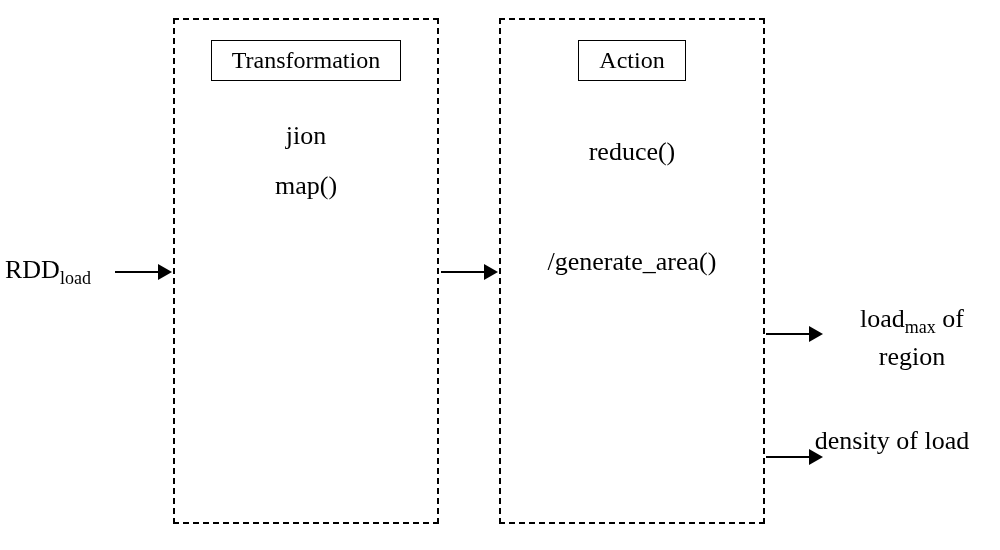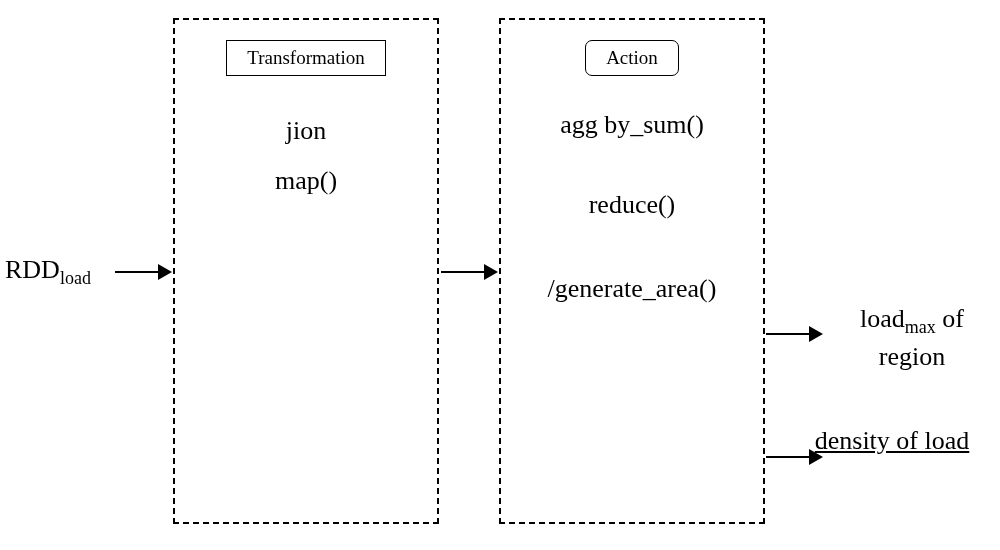--- a/index.html
+++ b/index.html
@@ -58,21 +58,21 @@
       position: absolute;
       border: 2px dashed #000;
       padding: 10px;
       display: flex;
       flex-direction: column;
       align-items: center;
     }
     .box-title {
       border: 1.5px solid #000;
       padding: 6px 20px;
-      font-size: 19px;
+      font-size: 24px;
       margin-top: 10px;
       margin-bottom: 30px;
     }
     .box-item {
       font-size: 26px;
       margin: 10px 0;
     }
     .transformation-box {
       left: 173px;
       top: 18px;
@@ -88,31 +88,30 @@
       width: 43px;
     }
     .action-box {
       left: 499px;
       top: 18px;
       width: 266px;
       height: 506px;
     }
     .action-box .box-title {
       margin-bottom: 20px;
-      border-radius: 7px;
     }
     .action-box .box-item {
       margin: 14px 0;
     }
     .action-box .item-reduce {
       margin-top: 36px;
       margin-bottom: 40px;
     }
     .action-box .item-generate {
-      margin-top: 14px;
+      margin-top: 40px;
     }
     .arrow3 {
       left: 766px;
       top: 326px;
       width: 57px;
     }
     .arrow3 .arrow-line { width: 43px; }
     .arrow4 {
       left: 766px;
       top: 449px;
@@ -133,21 +132,20 @@
     .output1 sub {
       font-size: 18px;
       vertical-align: sub;
       margin-top: 12px;
     }
     .output2 {
       left: 812px;
       top: 424px;
       text-align: center;
       width: 160px;
-      text-decoration: underline;
     }
   </style>
 </head>
 <body>
 
 <div class="diagram">
 
   <div class="input-label">
     <span>RDD</span><sub>load</sub>
   </div>
@@ -163,21 +161,20 @@
     <div class="box-item">map()</div>
   </div>
 
   <div class="arrow arrow2">
     <div class="arrow-line"></div>
     <div class="arrow-head"></div>
   </div>
 
   <div class="box action-box">
     <div class="box-title">Action</div>
-    <div class="box-item">agg by_sum()</div>
     <div class="box-item item-reduce">reduce()</div>
     <div class="box-item item-generate">/generate_area()</div>
   </div>
 
   <div class="arrow arrow3">
     <div class="arrow-line"></div>
     <div class="arrow-head"></div>
   </div>
 
   <div class="arrow arrow4">

